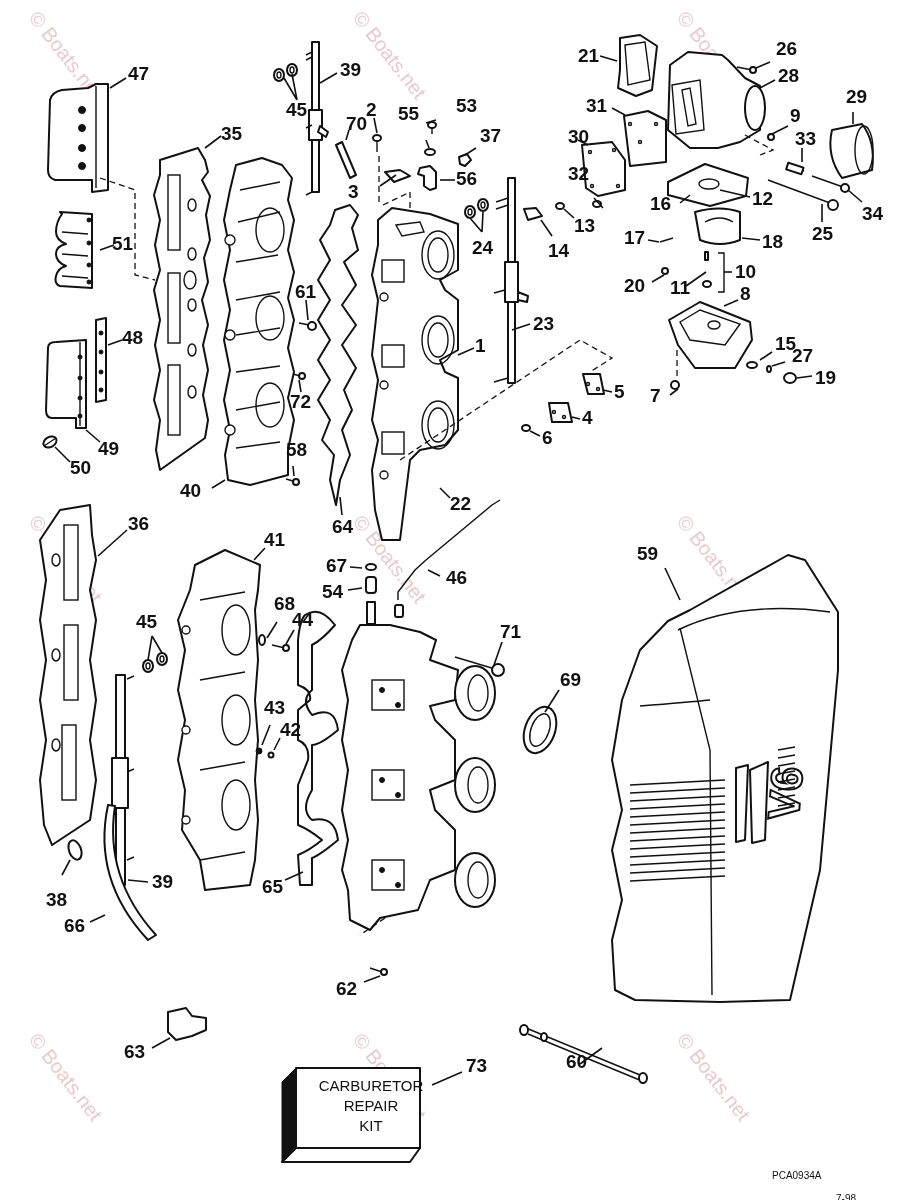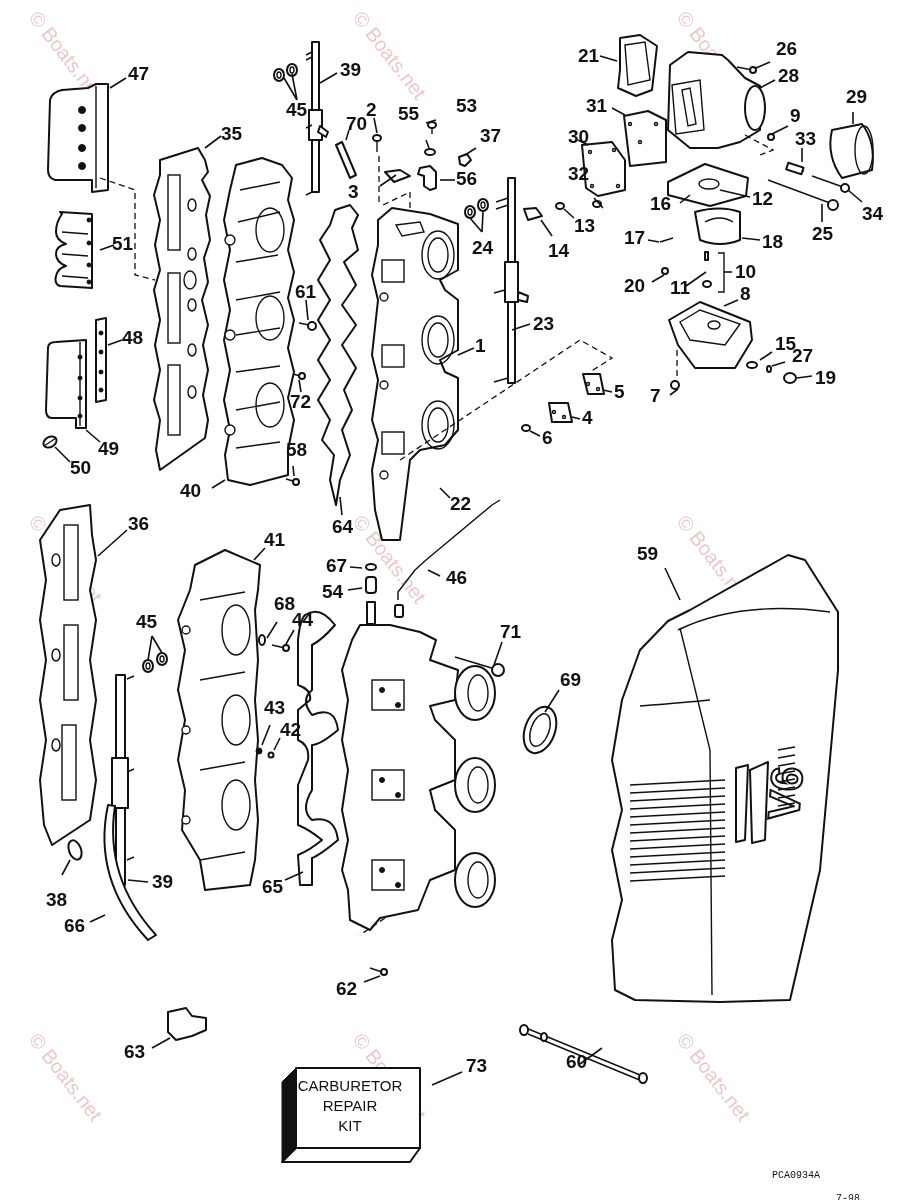--- a/index.html
+++ b/index.html
@@ -7,23 +7,23 @@
          font-family: "Liberation Sans", sans-serif; }
   #diagram { position: absolute; left: 0; top: 0; width: 917px; height: 1200px; }
   .part { fill: #ffffff; stroke: #111111; stroke-width: 2; stroke-linejoin: round; }
   .thin { fill: none; stroke: #111111; stroke-width: 1.4; }
   .dash { fill: none; stroke: #111111; stroke-width: 1.3; stroke-dasharray: 6 4; }
   .leader { stroke: #111111; stroke-width: 1.6; fill: none; }
   .callout { font-family: "Liberation Sans", sans-serif; font-weight: bold; font-size: 19px; fill: #111111; }
   .dark { fill: #111111; stroke: #111111; }
   .hole { fill: #ffffff; stroke: #111111; stroke-width: 1.4; }
   .wm { font-family: "Liberation Sans", sans-serif; font-size: 20px; fill: #e3b6b6; opacity: 0.75; }
-  .kit-text { position: absolute; left: 288px; top: 1076px; width: 124px; text-align: center;
+  .kit-text { position: absolute; left: 309px; top: 1076px; width: 124px; text-align: center;
               font-family: "Liberation Sans", sans-serif; font-size: 15px; line-height: 20px; color: #111111; }
-  .footer { position: absolute; top: 1170px; font-family: Liberation Mono, monospace; font-size: 10px; color: #111111; text-align: right; }
+  .footer { position: absolute; top: 1170px; font-family: Liberation Sans, sans-serif; font-size: 10px; color: #111111; text-align: right; }
 </style>
 </head>
 <body>
 
 <svg id="diagram" viewBox="0 0 917 1200" xmlns="http://www.w3.org/2000/svg">
 
   <g>
     <text class="wm" transform="translate(28,18) rotate(52)">© Boats.net</text>
     <text class="wm" transform="translate(352,18) rotate(52)">© Boats.net</text>
     <text class="wm" transform="translate(676,18) rotate(52)">© Boats.net</text>

